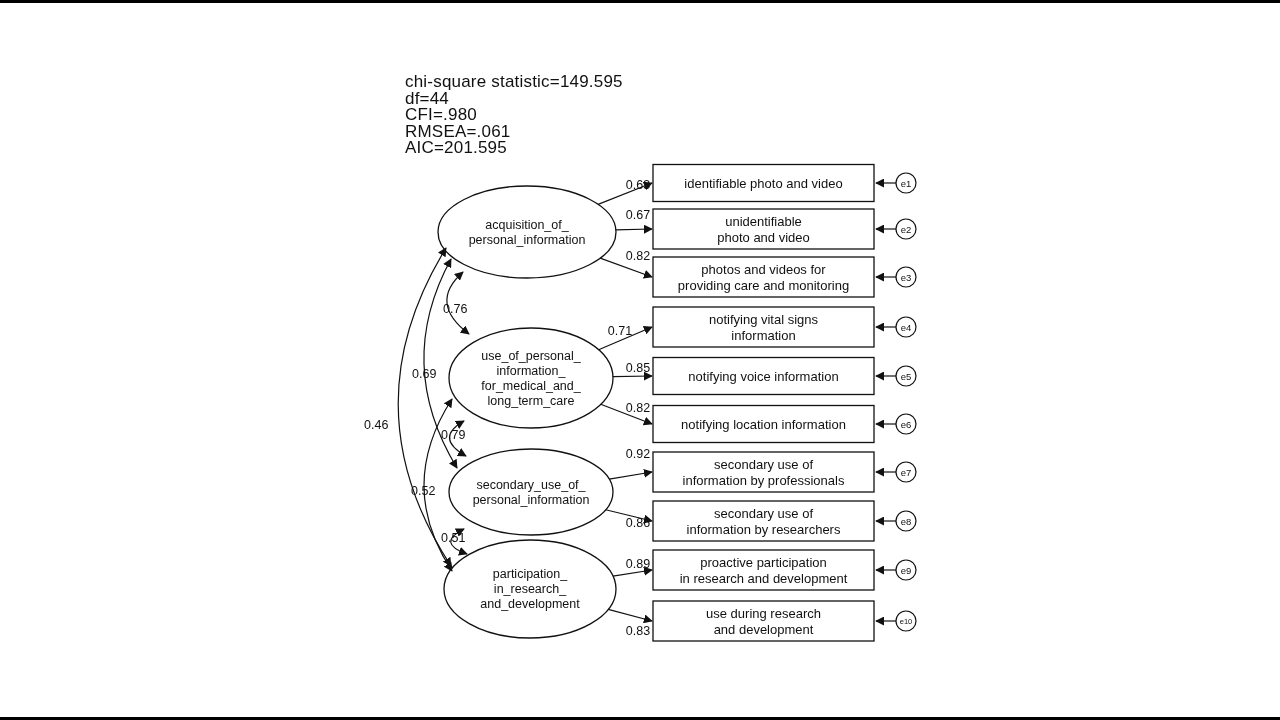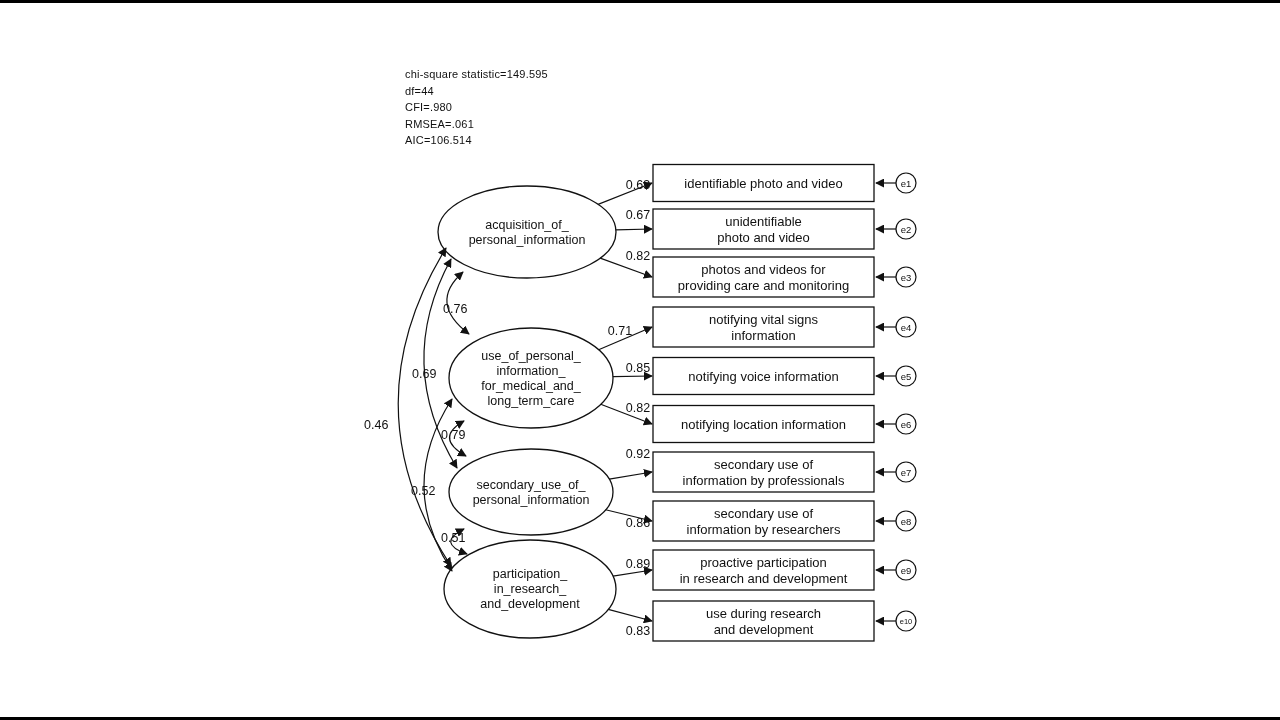--- a/index.html
+++ b/index.html
@@ -4,38 +4,38 @@
 <style>
   html,body{margin:0;padding:0;background:#fff;}
   .page{
     position:relative;width:1280px;height:720px;background:#ffffff;
     overflow:hidden;font-family:"Liberation Sans",sans-serif;color:#111;
   }
   .edge-bar{position:absolute;left:0;width:1280px;background:#000;}
   .edge-bar.top{top:0;height:3px;}
   .edge-bar.bottom{top:717px;height:3px;}
   .stats{
-    position:absolute;left:405px;top:66px;
-    font-size:11px;line-height:16.5px;letter-spacing:.2px;color:#111;
+    position:absolute;left:405px;top:74px;
+    font-size:17px;line-height:16.5px;letter-spacing:.2px;color:#111;
   }
   svg{position:absolute;left:0;top:0;}
   svg text{font-family:"Liberation Sans",sans-serif;fill:#111;}
 </style>
 </head>
 <body>
 
 <div class="page">
   <div class="edge-bar top"></div>
 
   <div class="stats">
     <div>chi-square statistic=149.595</div>
     <div>df=44</div>
     <div>CFI=.980</div>
     <div>RMSEA=.061</div>
-    <div>AIC=106.514</div>
+    <div>AIC=201.595</div>
   </div>
 
   <svg id="diagram" width="1280" height="720" viewBox="0 0 1280 720">
       <defs>
         <marker id="arrow" viewBox="0 0 10 10" refX="9" refY="5" markerWidth="9" markerHeight="9" markerUnits="userSpaceOnUse" orient="auto-start-reverse">
           <path d="M0,0 L10,5 L0,10 z" fill="#111111"></path>
         </marker>
       </defs>
       <g>
         <ellipse cx="527" cy="232" rx="89" ry="46" fill="#fff" stroke="#111111" stroke-width="1.3"></ellipse>

